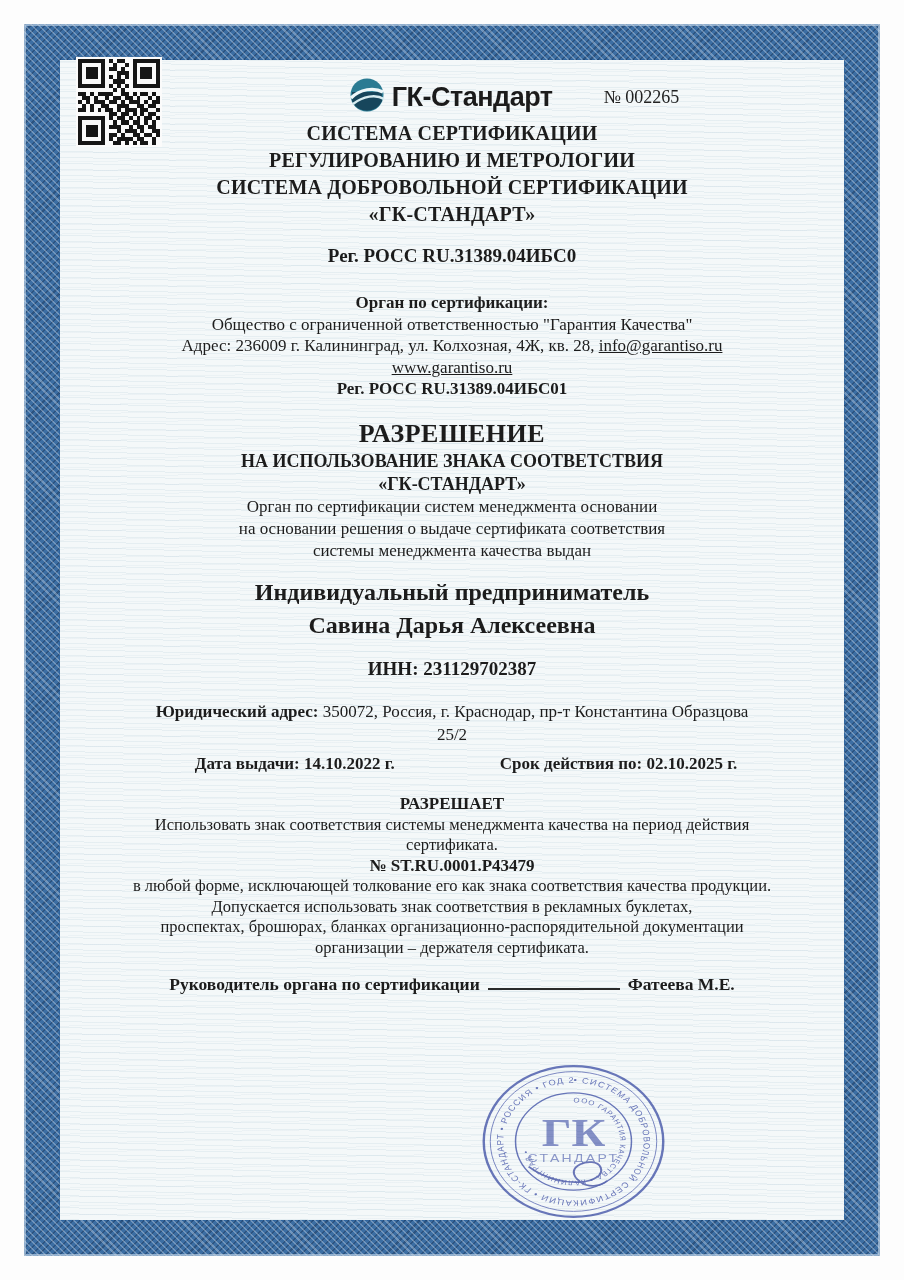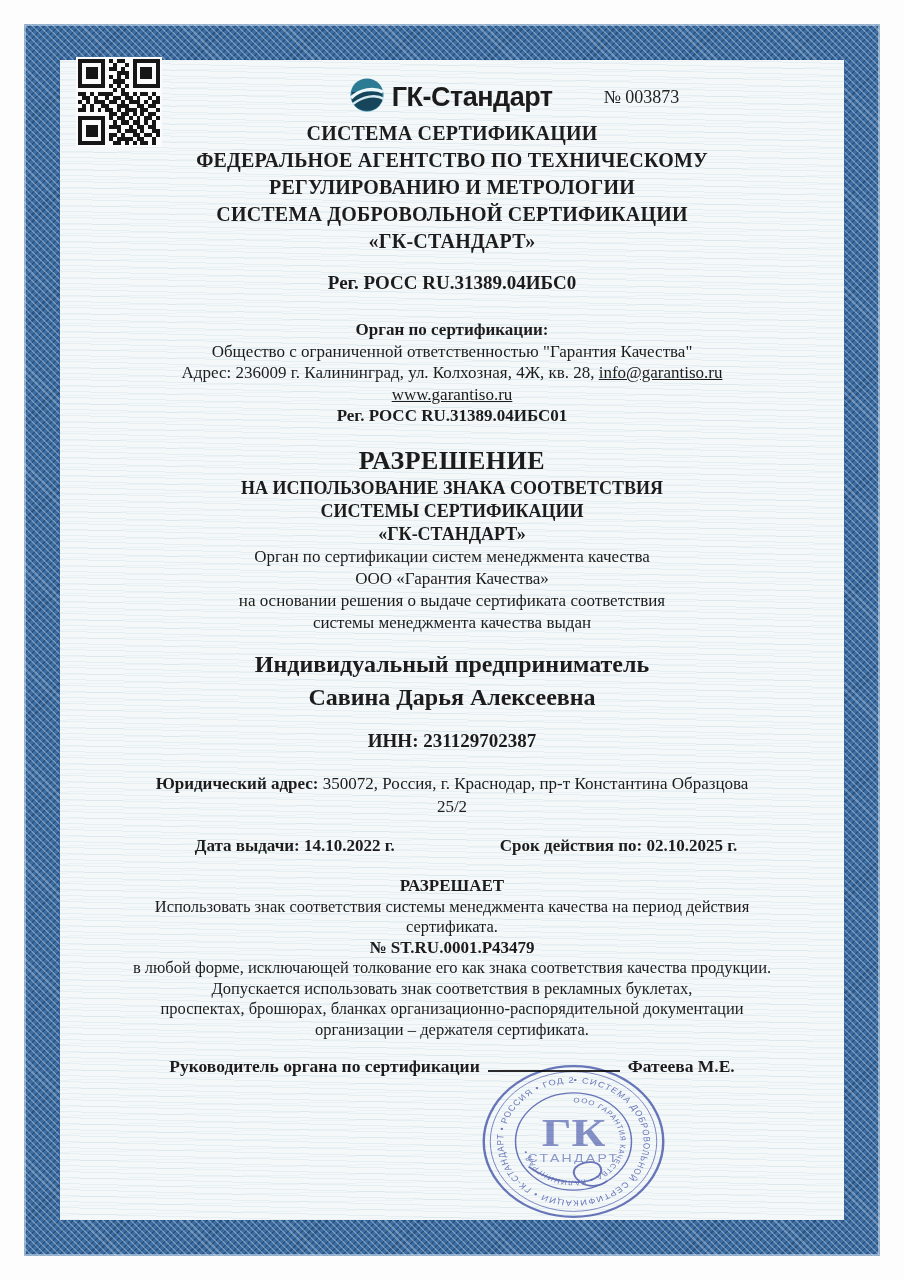--- a/index.html
+++ b/index.html
@@ -63,21 +63,21 @@
   .permission-title { font-weight:bold; font-size:26px; line-height:32px; letter-spacing:.5px;font-family:Liberation Serif, serif; }
   .permission-sub { font-weight:bold; font-size:18px; line-height:23px; }
   .permission-body { font-size:17px; line-height:22px; }
 
   .holder { margin-top:14px; font-weight:bold; font-size:24px; line-height:33px; }
   .inn { margin-top:16px; font-weight:bold; font-size:19px; line-height:22px; }
 
   .address { margin-top:20px; font-size:17px; line-height:23px; }
   .address .b { font-weight:bold; }
 
-  .dates { margin-top:16px; display:flex; justify-content:center; gap:105px;
+  .dates { margin-top:6px; display:flex; justify-content:center; gap:105px;
            font-weight:bold; font-size:17px; line-height:24px;padding-left:28px; }
 
   .grants { margin-top:16px; font-size:16.5px; line-height:20.5px; }
   .grants-title { font-weight:bold; font-size:17px; line-height:23px; }
   .grants .b { font-weight:bold; font-size:17px; }
 
   .sign-row { margin-top:13px; font-weight:bold; font-size:17.5px; line-height:26px; }
   .sign-blank { display:inline-block; width:132px; border-bottom:2px solid #2a2a2a;
                 height:18px; margin:0 8px; vertical-align:baseline; }
 
@@ -543,49 +543,46 @@
             <span>
               <svg width="36" height="36" viewBox="0 0 36 36">
                 <circle cx="18" cy="18" r="16.5" fill="#2a7b93"></circle>
                 <path d="M3 24 A16.5 16.5 0 0 0 33 24 L33 15 L3 15 Z" fill="#17465c"></path>
                 <path d="M2 21 C 11 12, 25 10, 34 15" stroke="#eef7f9" stroke-width="3.2" fill="none"></path>
                 <path d="M4 27 C 14 19, 27 17, 35 22" stroke="#d7ecf1" stroke-width="2.4" fill="none"></path>
               </svg>
             </span>
             <span class="logo-text">ГК-Стандарт</span>
           </div>
-          <span class="doc-number">№ 003873</span>
+          <span class="doc-number">№ 002265</span>
         </div>
       </div>
 
       <div class="title-block">
         <div>СИСТЕМА СЕРТИФИКАЦИИ</div>
-        <div>ФЕДЕРАЛЬНОЕ АГЕНТСТВО ПО ТЕХНИЧЕСКОМУ</div>
         <div>РЕГУЛИРОВАНИЮ И МЕТРОЛОГИИ</div>
         <div>СИСТЕМА ДОБРОВОЛЬНОЙ СЕРТИФИКАЦИИ</div>
         <div>«ГК-СТАНДАРТ»</div>
       </div>
 
       <div class="reg1">Рег. РОСС RU.31389.04ИБС0</div>
 
       <div class="org-block">
         <div class="b">Орган по сертификации:</div>
         <div>Общество с ограниченной ответственностью "Гарантия Качества"</div>
         <div><span>Адрес: 236009 г. Калининград, ул. Колхозная, 4Ж, кв. 28, </span><span class="u">info@garantiso.ru</span></div>
         <div class="u">www.garantiso.ru</div>
         <div class="b">Рег. РОСС RU.31389.04ИБС01</div>
       </div>
 
       <div class="permission">
         <div class="permission-title">РАЗРЕШЕНИЕ</div>
         <div class="permission-sub">НА ИСПОЛЬЗОВАНИЕ ЗНАКА СООТВЕТСТВИЯ</div>
-        <div class="permission-sub">СИСТЕМЫ СЕРТИФИКАЦИИ</div>
         <div class="permission-sub">«ГК-СТАНДАРТ»</div>
-        <div class="permission-body">Орган по сертификации систем менеджмента качества</div>
-        <div class="permission-body">ООО «Гарантия Качества»</div>
+        <div class="permission-body">Орган по сертификации систем менеджмента основании</div>
         <div class="permission-body">на основании решения о выдаче сертификата соответствия</div>
         <div class="permission-body">системы менеджмента качества выдан</div>
       </div>
 
       <div class="holder">
         <div>Индивидуальный предприниматель</div>
         <div>Савина Дарья Алексеевна</div>
       </div>
 
       <div class="inn">ИНН: 231129702387</div>

